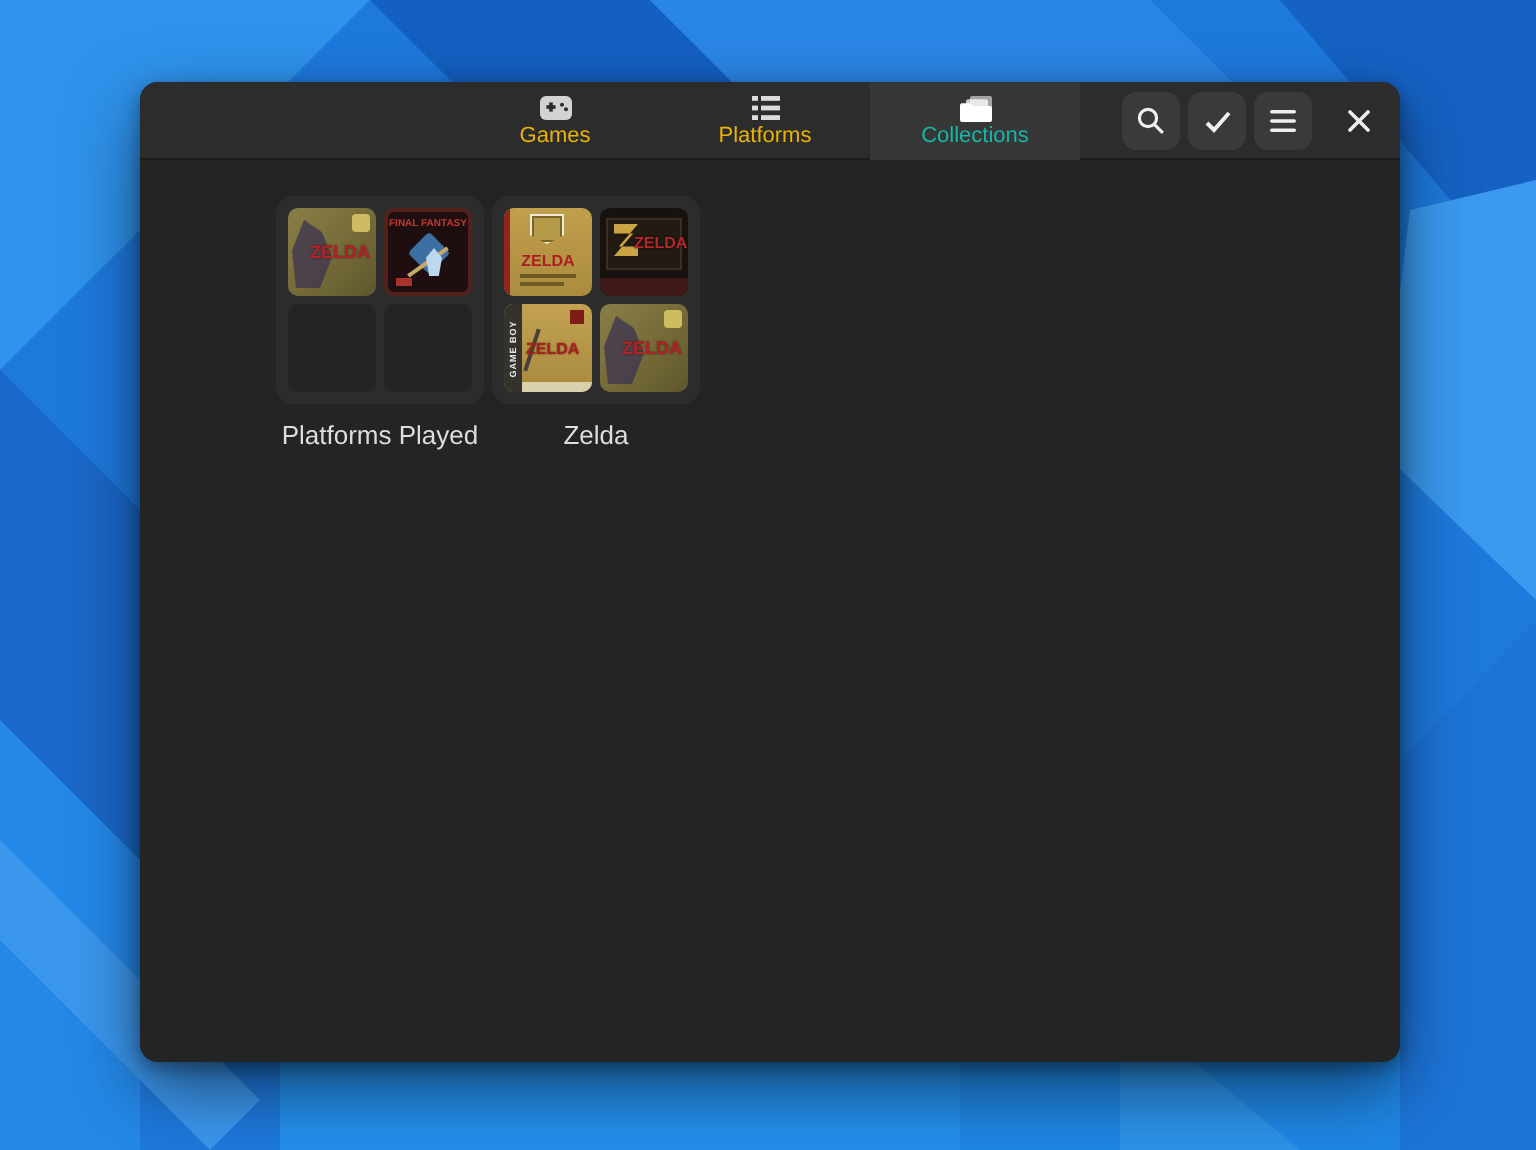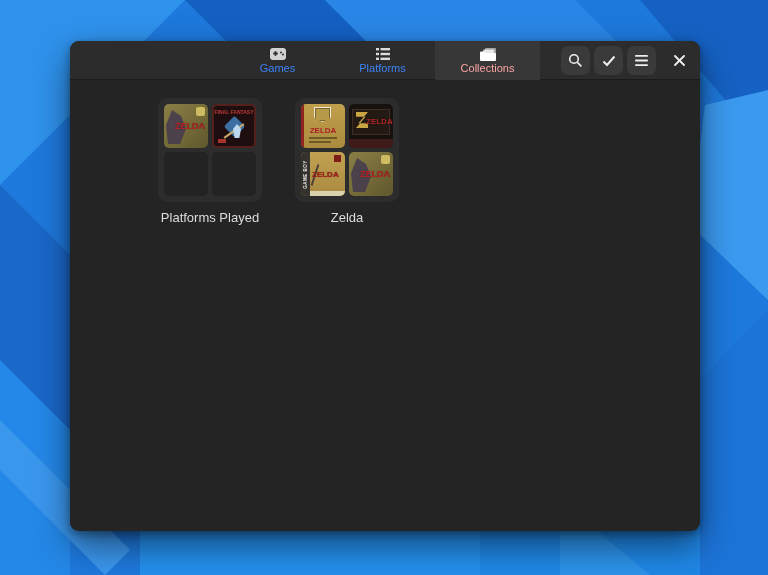--- a/index.html
+++ b/index.html
@@ -19,37 +19,37 @@
 
   
   .headerbar {
     position:relative; height:39px; background:#2c2c2c;
     border-bottom:1px solid #1b1b1b;
   }
   .tabs { position:absolute; left:155px; top:0; height:39px; display:flex; }
   .tab {
     width:105px; height:39px; display:flex; flex-direction:column;
     align-items:center; justify-content:center; gap:2px;
-    color:#3b82f6; cursor:pointer;
-  }
-  .tab.selected { background:#373737; color:#fca5a5; }
+    color:#eab308; cursor:pointer;
+  }
+  .tab.selected { background:#373737; color:#14b8a6; }
   .tab .t-icon { width:16px; height:14px; display:flex; align-items:center; justify-content:center; color:#dcdcdc; }
   .tab.selected .t-icon { color:#ffffff; }
   .tab .t-label { font-size:11px; line-height:11px; }
 
   .header-controls { position:absolute; right:6px; top:5px; display:flex; align-items:center; gap:4px; }
   .hbtn {
     width:29px; height:29px; border-radius:7px; background:#3a3a3a;
     display:flex; align-items:center; justify-content:center; color:#efefef; cursor:pointer;
   }
   .hbtn.flat { background:transparent; margin-left:5px; }
 
   
   .content { position:relative; height:450px; background:#242424; }
-  .collections-row { position:absolute; left:88px; top:18px; display:flex; gap:33px; }
+  .collections-row { position:absolute; left:68px; top:18px; display:flex; gap:4px; }
 
   .collection { width:104px; display:flex; flex-direction:column; align-items:center; }
   .coll-card {
     width:104px; height:104px; border-radius:9px; background:#2c2c2c;
     padding:6px; display:grid; grid-template-columns:44px 44px; grid-template-rows:44px 44px;
     gap:4px; cursor:pointer;
   }
   .coll-label { margin-top:8px; font-size:13px; color:#dddddd; white-space:nowrap; }
 
   .thumb { width:44px; height:44px; border-radius:5px; overflow:hidden; position:relative; }

